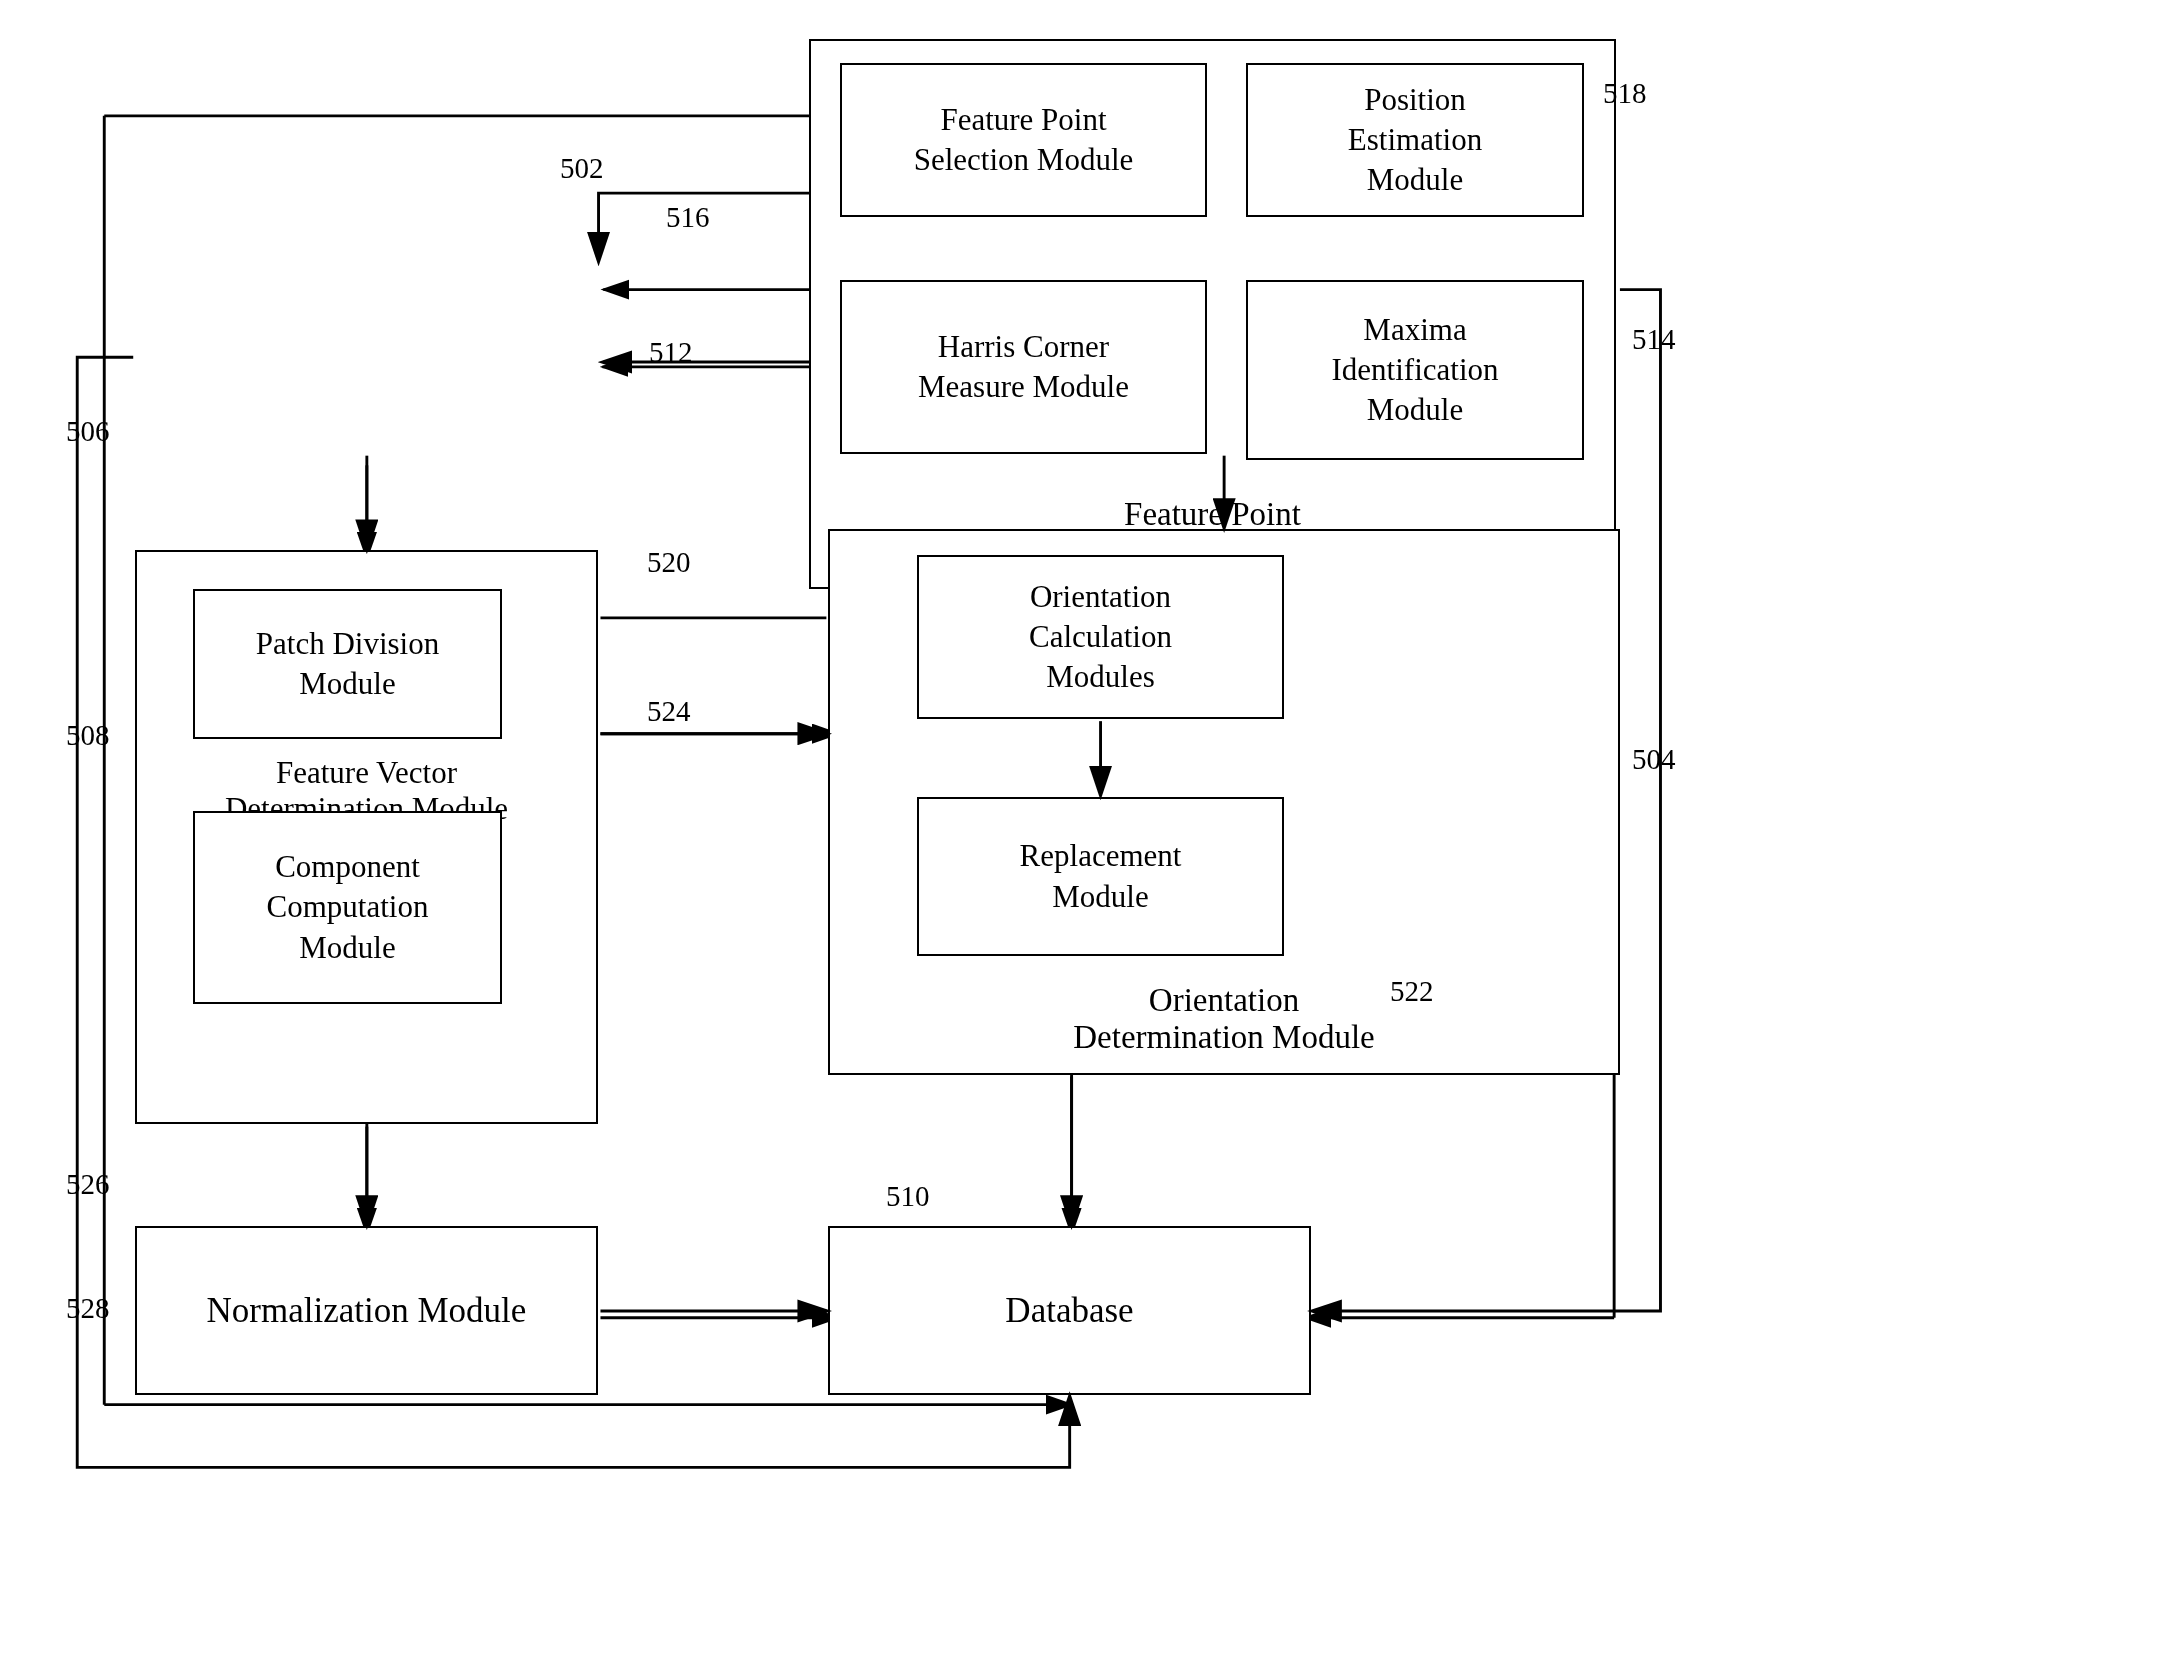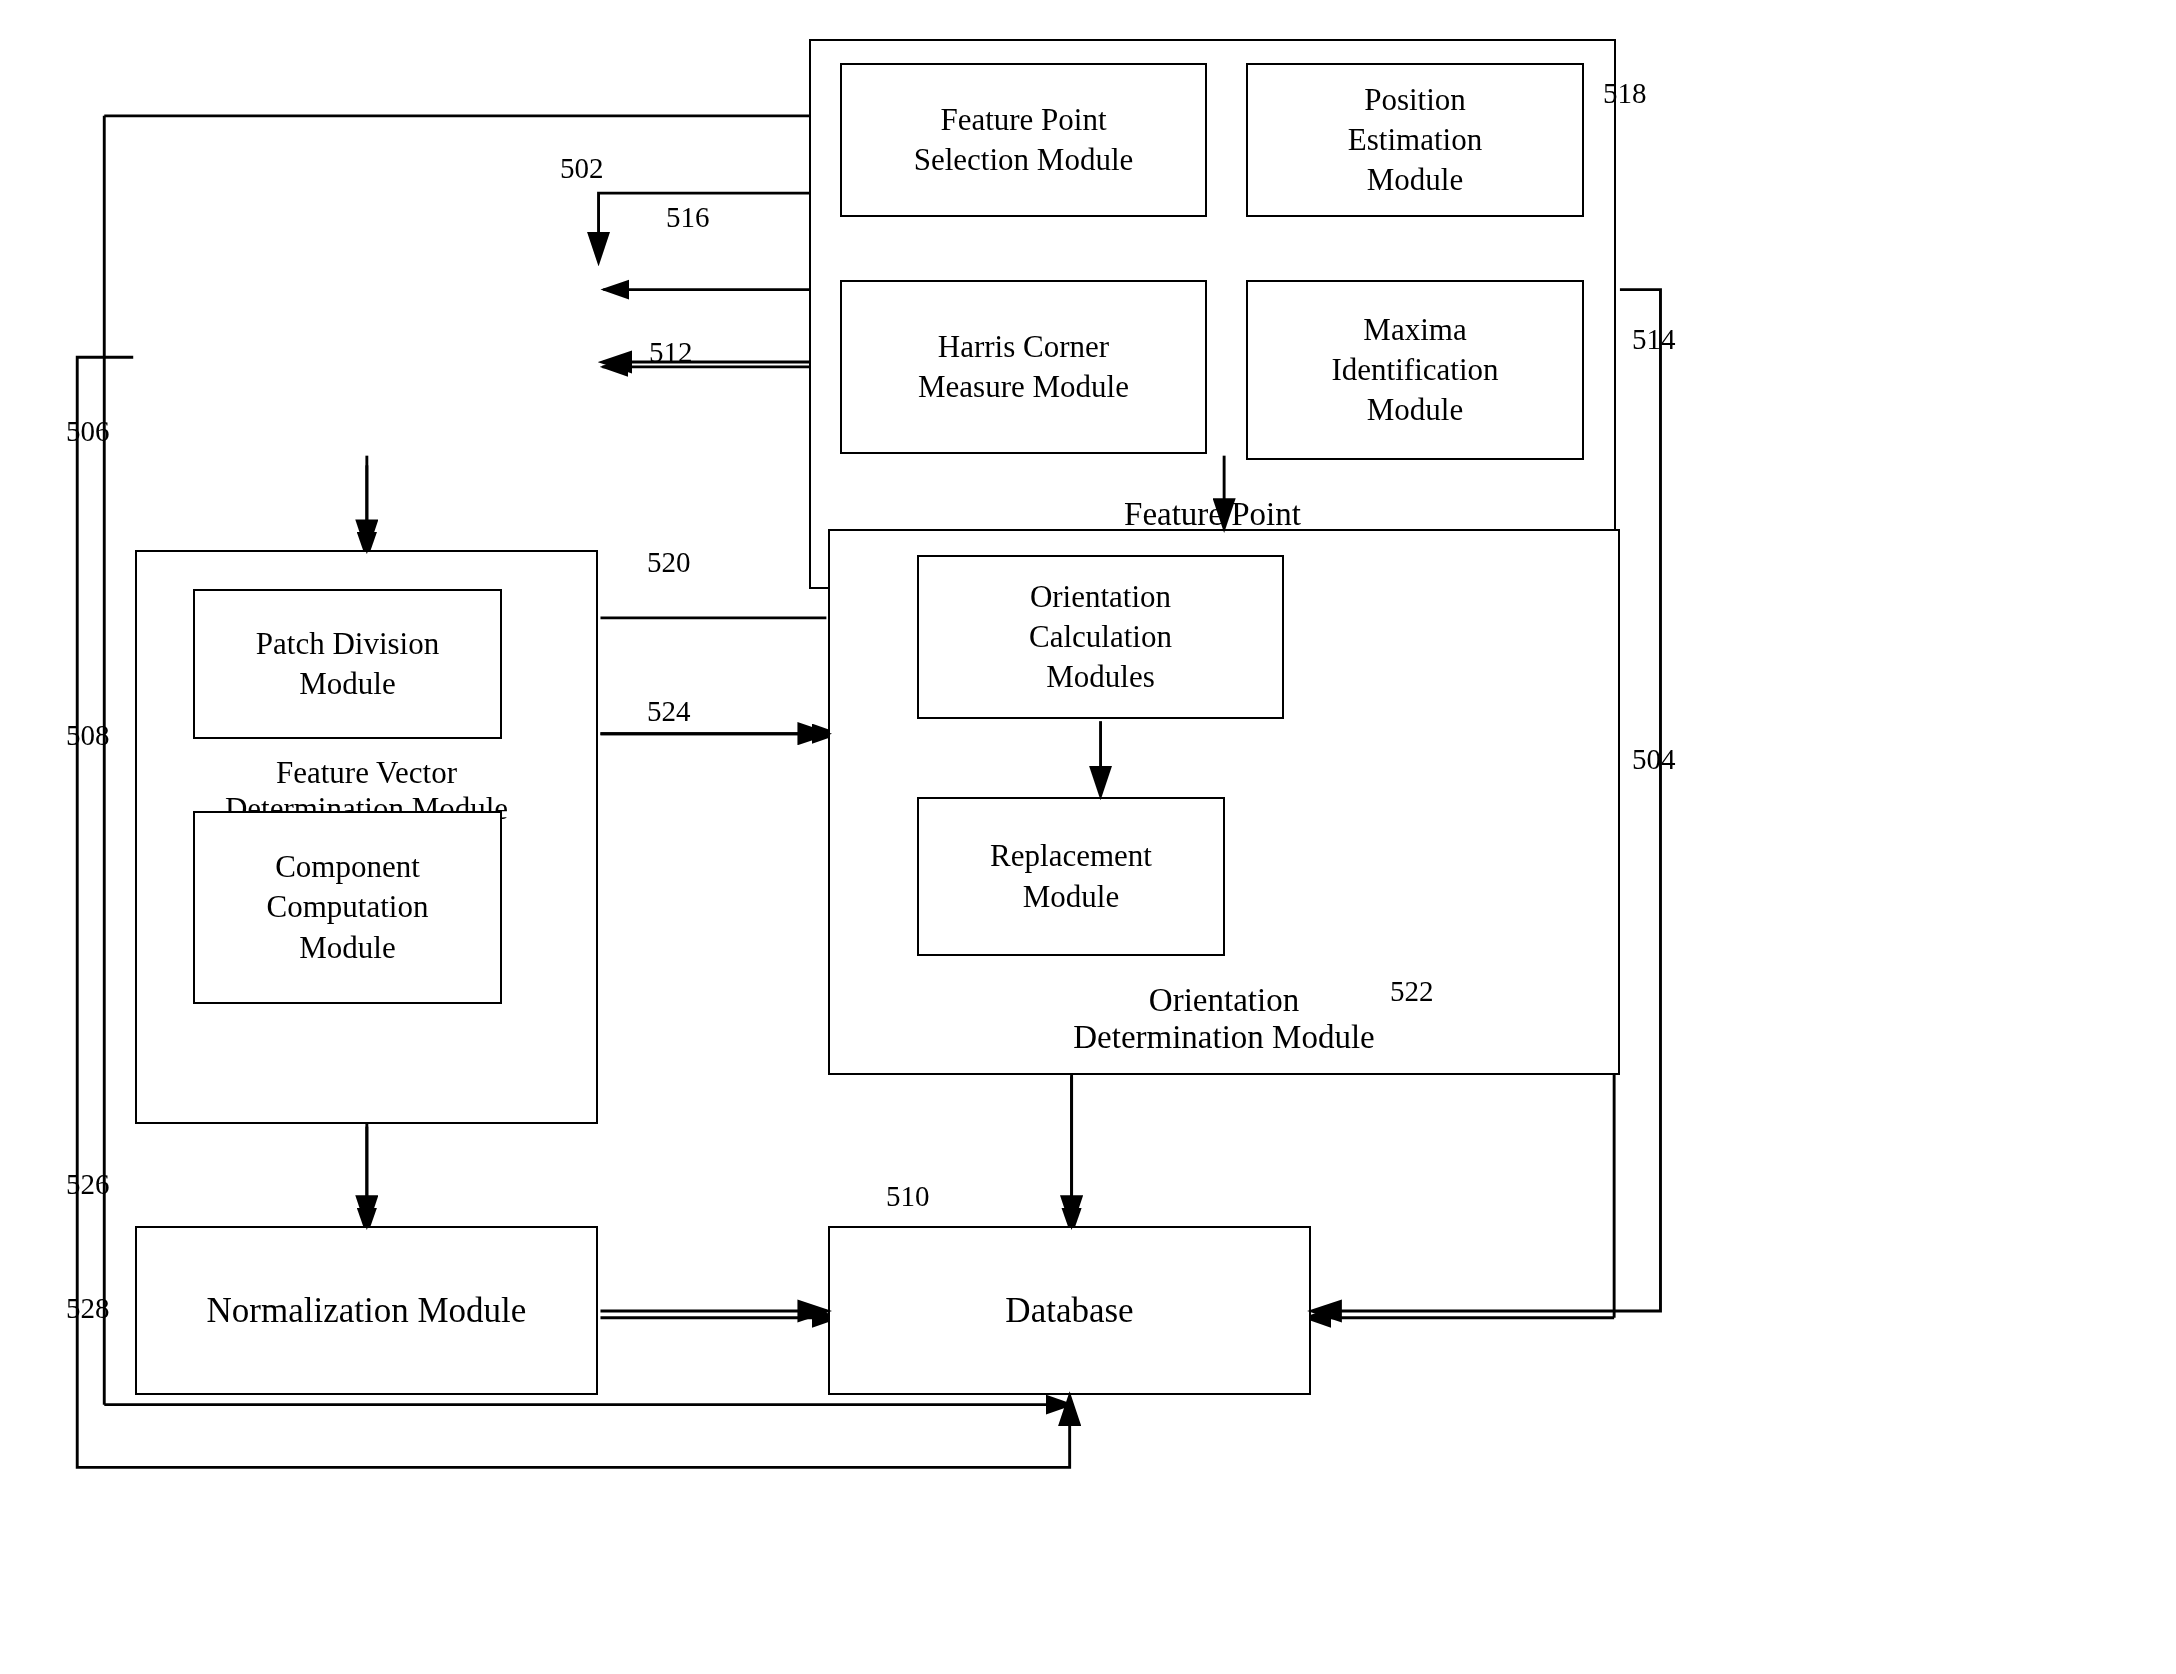--- a/index.html
+++ b/index.html
@@ -131,21 +131,21 @@
   <div class="outer-box" style="left:828px;top:529px;width:792px;height:546px;">
     <div class="label" style="bottom:17.4px;left:0;width:100%;font-size:33px;text-align:center;">
       Orientation<br>Determination Module
     </div>
   </div>
 
   <div class="box" style="left:917px;top:555px;width:367px;height:164px;font-size:31px;">
     Orientation<br>Calculation<br>Modules
   </div>
 
-  <div class="box" style="left:917px;top:797px;width:308px;height:159px;font-size:31px;">
+  <div class="box" style="left:917px;top:797px;width:367px;height:159px;font-size:31px;">
     Replacement<br>Module
   </div>
 
   <div class="box" style="left:828px;top:1226px;width:483px;height:169px;font-size:35px;">
     Database
   </div>
 
   <div class="box" style="left:135px;top:1226px;width:463px;height:169px;font-size:35px;">
     Normalization Module
   </div>

